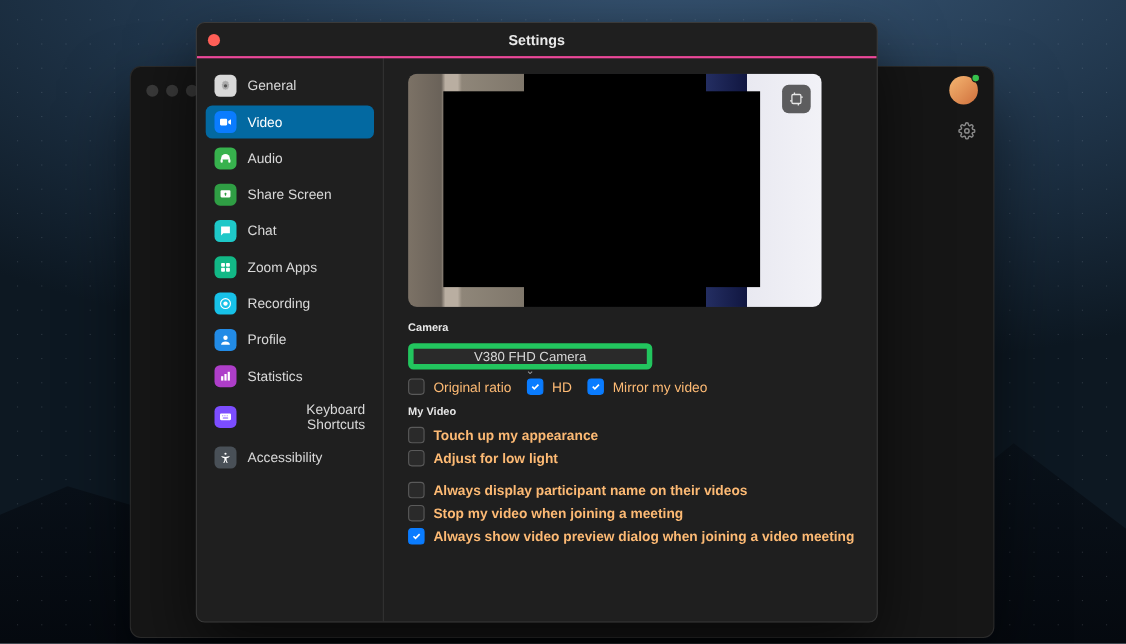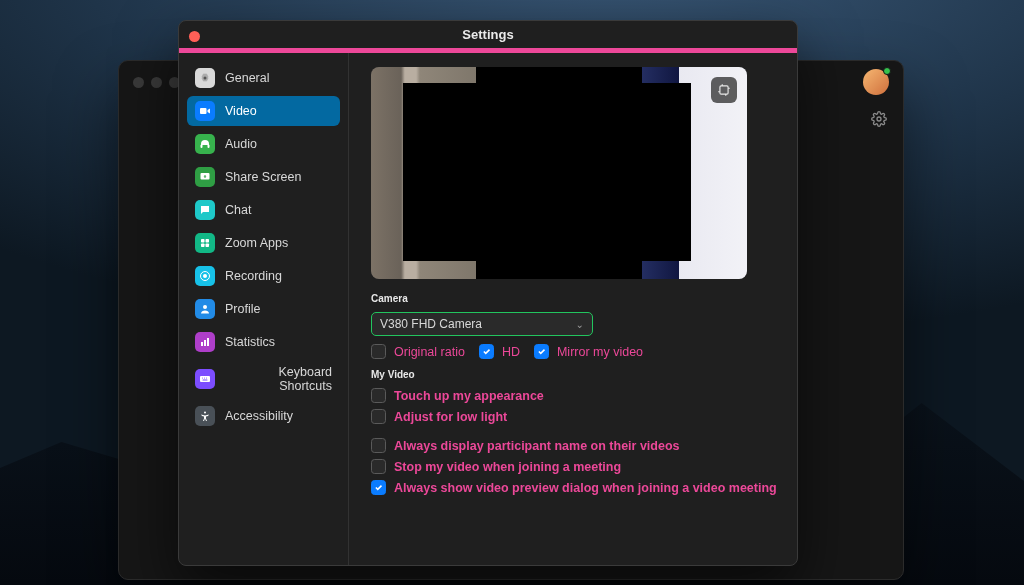--- a/index.html
+++ b/index.html
@@ -38,21 +38,21 @@
   .bg-window .dot { position:absolute; top:-2px; right:-2px; width:8px; height:8px; border-radius:50%; background:#36c24d; border:1.5px solid #161616; }
   .bg-window .gear { position:absolute; top:50px; right:16px; color:#8a8a8a; }
 
   
   .settings {
     position:absolute; top:20px; left:178px; width:620px; height:546px;
     background:#1f1f1f; border:1px solid #3a3a3a; border-radius:8px;
     box-shadow: 0 25px 60px rgba(0,0,0,.6);
     display:flex; flex-direction:column; overflow:hidden;
   }
-  .titlebar { height:32px; position:relative; display:flex; align-items:center; justify-content:center; border-bottom:5px solid #ec4899;}
+  .titlebar { height:32px; position:relative; display:flex; align-items:center; justify-content:center; border-bottom:2px solid #ec4899;}
   .titlebar .title { color:#eaeaea; font-size:13px; font-weight:600; }
   .close-dot { position:absolute; left:10px; top:10px; width:11px; height:11px; border-radius:50%; background:#ff5f57; }
 
   .body { flex:1; display:flex; min-height:0; }
   .sidebar { width:170px; border-right:1px solid #323232; padding:10px 8px; display:flex; flex-direction:column; gap:3px; }
   .side-item { display:flex; align-items:center; gap:10px; padding:5px 8px; border-radius:6px; color:#d8d8d8; font-size:12.5px; cursor:pointer;text-align:right; }
   .side-item.active { background:#0369a1; color:#fff; }
   .side-icon { width:20px; height:20px; border-radius:5px; display:flex; align-items:center; justify-content:center; color:#fff; font-size:11px; }
   .ic-general   { background:#d9d9d9; color:#555; }
   .ic-video     { background:#0a7cff; }
@@ -80,29 +80,29 @@
   }
   .preview-black { position:absolute; top:16px; left:32px; width:288px; height:178px; background:#000; }
   .rotate-btn {
     position:absolute; top:10px; right:10px; width:26px; height:26px; border-radius:6px;
     background:rgba(30,30,30,.7); display:flex; align-items:center; justify-content:center; color:#e7e7e7;
   }
 
   h4.section { color:#e7e7e7; font-size:10px; font-weight:700; margin:4px 0 8px; }
 
   .select {
-    width:222px; height:24px; border:1px solid #22c55e; border-radius:5px; background:#2a2a2a;
+    width:222px; height:24px; border:5px solid #22c55e; border-radius:5px; background:#2a2a2a;
     display:flex; align-items:center; justify-content:space-between; padding:0 8px; color:#d8d8d8; font-size:12px;
-    cursor:pointer; margin-bottom:8px;
+    cursor:pointer; margin-bottom:8px;flex-direction:column;
   }
   .select .chev { color:#9a9a9a; font-size:10px; }
 
   .row { display:flex; align-items:center; gap:14px; margin-bottom:8px; }
   .col { display:flex; flex-direction:column; gap:6px;font-weight:bold; }
-  .chk { display:flex; align-items:center; gap:8px; font-size:12.5px; color:#ec4899; cursor:pointer; }
+  .chk { display:flex; align-items:center; gap:8px; font-size:12.5px; color:#fdba74; cursor:pointer; }
   .box { width:15px; height:15px; border-radius:3.5px; border:1px solid #5a5a5a; background:#2a2a2a; display:flex; align-items:center; justify-content:center; }
   .box.checked { background:#0a7cff; border-color:#0a7cff; }
   .tick { width:9px; height:9px; color:#fff; display:none; }
   .box.checked .tick { display:block; }
 
   .spacer { height:14px; }
 
   svg { display:block; }
 </style>
 </head>

